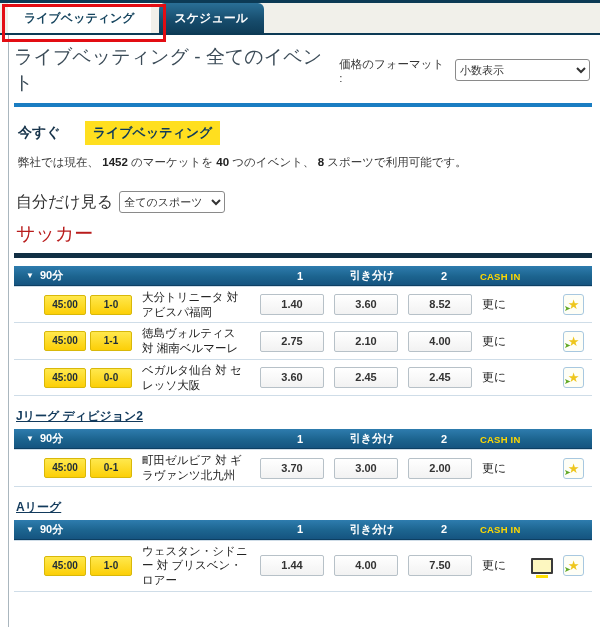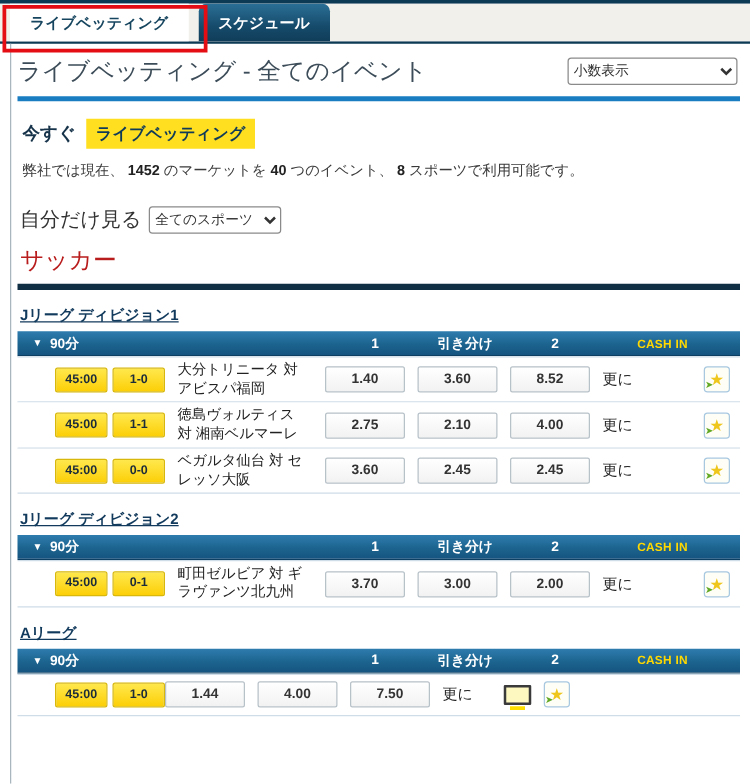--- a/index.html
+++ b/index.html
@@ -12,39 +12,39 @@
   .underline{height:2px;background:#0c3a55;}
   .annotation{position:absolute;left:2px;top:1px;width:158px;height:32px;border:3px solid #e30d13;z-index:9;pointer-events:none;}
   .main{margin:0 8px 0 8px;border-left:1px solid #aab6be;padding:0 0 0 5px;height:592px;box-sizing:border-box;}
   .hdr{display:flex;align-items:center;justify-content:space-between;padding:9px 2px 7px 0;}
   .page-title{font-size:19px;color:#3c4c58;}
   .pf{display:flex;align-items:center;gap:5px;}
   .pf-label{font-size:11.5px;color:#333;}
   select{font-size:11px;height:22px;border:1px solid #8a8a8a;border-radius:3px;background:#fff;color:#333;}
   .pf select{width:136px;}
   .blueline{height:4px;background:#1a7dc2;}
-  .promo{margin:14px 0 0 4px;display:flex;align-items:center;gap:8px;}
+  .promo{margin:14px 0 0 4px;display:flex;align-items:center;gap:24px;}
   .now{font-size:14px;font-weight:bold;color:#16334a;}
   .live-btn{background:#ffdf1f;color:#0f3a5a;font-size:13px;font-weight:bold;padding:3px 8px;cursor:pointer;}
   .avail{margin:10px 0 0 4px;font-size:11.5px;color:#3a3a3a;}
   .avail b{color:#222;}
   .filter{margin:21px 0 0 2px;display:flex;align-items:center;gap:6px;}
   .filter-label{font-size:16px;color:#333;}
   .filter select{width:106px;}
   .sport{font-size:19px;color:#b91c1c;margin:8px 0 6px 2px;}
   .navy-divider{height:5px;background:#112f44;}
   .section{margin-top:8px;}
   .league-link{display:inline-block;font-size:12px;font-weight:bold;color:#123a5c;text-decoration:underline;margin:4px 0 4px 2px;cursor:pointer;}
   .bar{height:19px;display:flex;align-items:center;font-size:11px;font-weight:bold;color:#fff;
        background:linear-gradient(180deg,#2e7cae 0%,#1c648f 55%,#155480 100%);border-bottom:1px solid #0d3f63;padding-left:12px;}
   .caret{font-size:8px;margin-right:6px;cursor:pointer;}
   .bar-period{font-size:11px;}
   .spacer{flex:1;}
   .bar-col{width:72px;text-align:center;}
-  .bar-right{width:112px;text-align:center;padding-right:12px;box-sizing:border-box;}
+  .bar-right{width:112px;text-align:left;padding-right:12px;box-sizing:border-box;}
   .cashin{color:#ffd800;font-size:9.5px;font-weight:bold;letter-spacing:.2px;}
   .row{display:flex;align-items:center;min-height:26px;padding:3px 0 3px 30px;border-bottom:1px solid #cfdde8;background:#fff;}
   .rows .row:first-child{border-top:1px solid #cfdde8;}
   .badge{width:40px;height:18px;line-height:18px;text-align:center;font-size:10px;font-weight:bold;color:#1c2b39;
          background:linear-gradient(180deg,#ffe84d,#fccf07);border:1px solid #d8b80a;border-radius:2px;}
   .badge.score{margin-left:4px;}
   .teams{flex:1;margin:0 10px;font-size:11.5px;color:#222;line-height:1.28;}
   .odds{width:62px;height:19px;line-height:19px;text-align:center;font-size:11px;font-weight:bold;color:#333;
         background:linear-gradient(180deg,#ffffff,#f2f2f2);border:1px solid #b7c1c8;border-radius:2px;margin-right:10px;cursor:pointer;}
   .more{width:40px;font-size:12px;color:#222;cursor:pointer;}
@@ -66,20 +66,21 @@
   <div class="tab active">ライブベッティング</div>
   <div class="tab inactive">スケジュール</div>
 </div>
 <div class="underline"></div>
 
 <div class="main">
 
   <div class="hdr">
     <div class="page-title">ライブベッティング - 全てのイベント</div>
     <div class="pf">
+      <span class="pf-label">価格のフォーマット :</span>
       <select>
         <option>小数表示</option>
       </select>
     </div>
   </div>
   <div class="blueline"></div>
 
   <div class="promo">
     <span class="now">今すぐ</span>
     <span class="live-btn">ライブベッティング</span>
@@ -93,21 +94,21 @@
     <span class="filter-label">自分だけ見る</span>
     <select>
       <option>全てのスポーツ</option>
     </select>
   </div>
 
   <div class="sport">サッカー</div>
   <div class="navy-divider"></div>
 
   <div id="sections">
-      <div class="section"><a class="league-link">Jリーグ ディビジョン1</a><div class="bar">
+      <div class="section"><div class="bar">
           <span class="caret">▼</span>
           <span class="bar-period">90分</span>
           <span class="spacer"></span>
           <span class="bar-col">1</span>
           <span class="bar-col">引き分け</span>
           <span class="bar-col">2</span>
           <span class="bar-right"><span class="cashin">CASH IN</span></span>
         </div><div class="rows">
           <div class="row">
             <span class="badge time">45:00</span>
@@ -185,20 +186,21 @@
           <span class="bar-period">90分</span>
           <span class="spacer"></span>
           <span class="bar-col">1</span>
           <span class="bar-col">引き分け</span>
           <span class="bar-col">2</span>
           <span class="bar-right"><span class="cashin">CASH IN</span></span>
         </div><div class="rows">
           <div class="row">
             <span class="badge time">45:00</span>
             <span class="badge score">1-0</span>
+            <span class="teams">ウェスタン・シドニー 対 ブリスベン・ロアー</span>
             <span class="odds">1.44</span>
             <span class="odds">4.00</span>
             <span class="odds">7.50</span>
             <span class="more">更に</span>
             <span class="icon-slot">
               <span class="tv"></span>
               <span class="fav">
                 <span class="star-glyph">★</span>
                 <span class="arrow-glyph">➤</span>
               </span>

